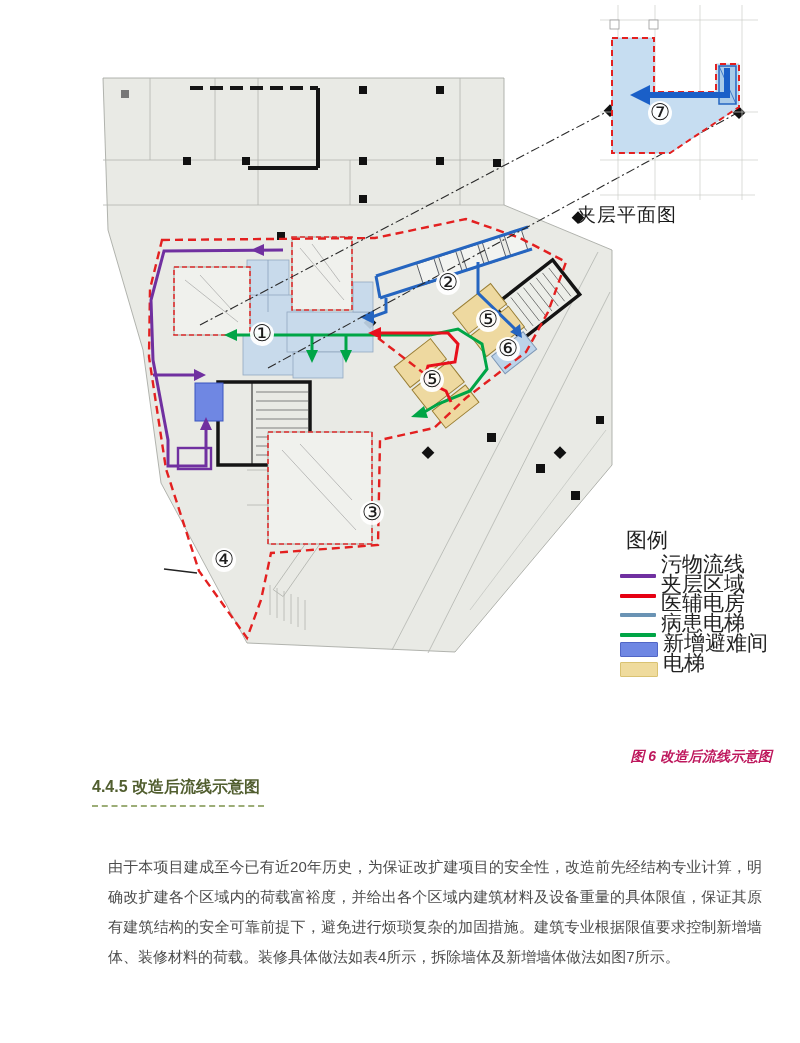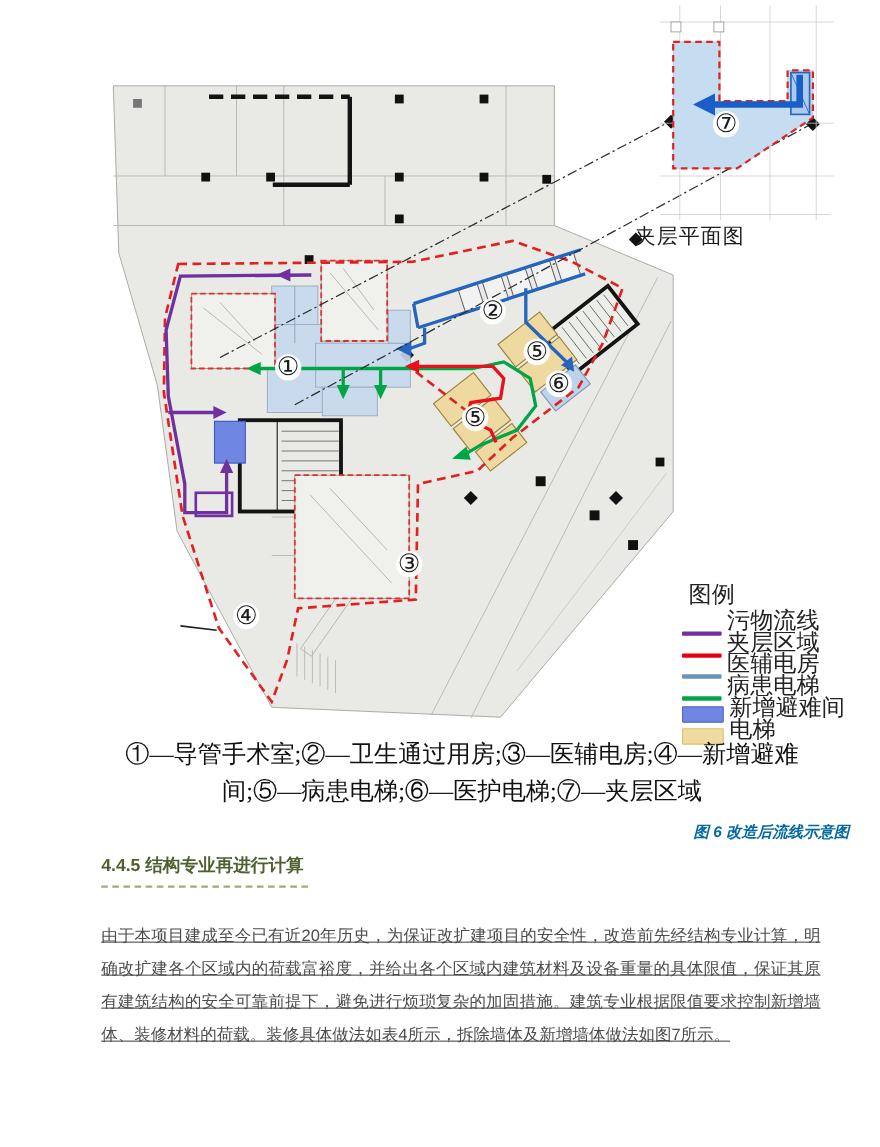--- a/index.html
+++ b/index.html
@@ -27,27 +27,27 @@
   .sw-purple{background:#7030a0;}
   .sw-red{background:#e60012;}
   .sw-steel{background:#6a93b4;}
   .sw-green{background:#00a546;}
   .sw-bluebox{background:#6f87e3;border:1px solid #5166c6;}
   .sw-yellowbox{background:#efdb9d;border:1px solid #d9c272;}
   .caption-key{position:absolute;left:95px;top:669px;width:650px;text-align:center;
         font-family:"Liberation Serif","DejaVu Serif",serif;
         font-size:22px;line-height:33px;color:#111;}
   .fig-caption{position:absolute;right:28px;top:748px;width:400px;text-align:right;
-        font-style:italic;font-weight:700;font-size:14px;color:#0369a1;}
+        font-style:italic;font-weight:700;font-size:14px;color:#be185d;}
   .heading{position:absolute;left:92px;top:777px;margin:0;
         font-size:16px;font-weight:700;color:#515e2f;}
   .heading span{display:inline-block;padding-bottom:7px;padding-right:4px;
         border-bottom:2px dashed #9cad77;}
-  .body-p{position:absolute;left:92px;width:654px;margin:0;
-        font-size:15px;line-height:30px;color:#4c4c4c;text-align:justify;text-decoration:underline;}
+  .body-p{position:absolute;left:92px;width:654px;margin:16px;
+        font-size:15px;line-height:30px;color:#4c4c4c;text-align:justify;}
   .p1{top:836px;}
   .p2{top:983px;}
 </style>
 </head>
 <body>
 
 <div class="page">
 
   <div class="figure">
     <svg class="plan-svg" width="800" height="675" viewBox="0 0 800 675">
@@ -294,22 +294,21 @@
         <div class="legend-swatch sw-box sw-bluebox"></div>
         <span>新增避难间</span>
       </div>
       <div class="legend-row">
         <div class="legend-swatch sw-box sw-yellowbox"></div>
         <span>电梯</span>
       </div>
     </div>
   </div>
 
-  <div class="caption-key">①—导管手术室;②—卫生通过用房;③—医辅电房;④—新增避难间;⑤—病患电梯;⑥—医护电梯;⑦—夹层区域</div>
   <div class="fig-caption">图 6 改造后流线示意图</div>
 
   <h3 class="heading">
-    <span>4.4.5 结构专业再进行计算</span>
+    <span>4.4.5 改造后流线示意图</span>
   </h3>
 
   <p class="body-p p1">由于本项目建成至今已有近20年历史，为保证改扩建项目的安全性，改造前先经结构专业计算，明确改扩建各个区域内的荷载富裕度，并给出各个区域内建筑材料及设备重量的具体限值，保证其原有建筑结构的安全可靠前提下，避免进行烦琐复杂的加固措施。建筑专业根据限值要求控制新增墙体、装修材料的荷载。装修具体做法如表4所示，拆除墙体及新增墙体做法如图7所示。</p>
 
 </div>
 
 </body></html>

